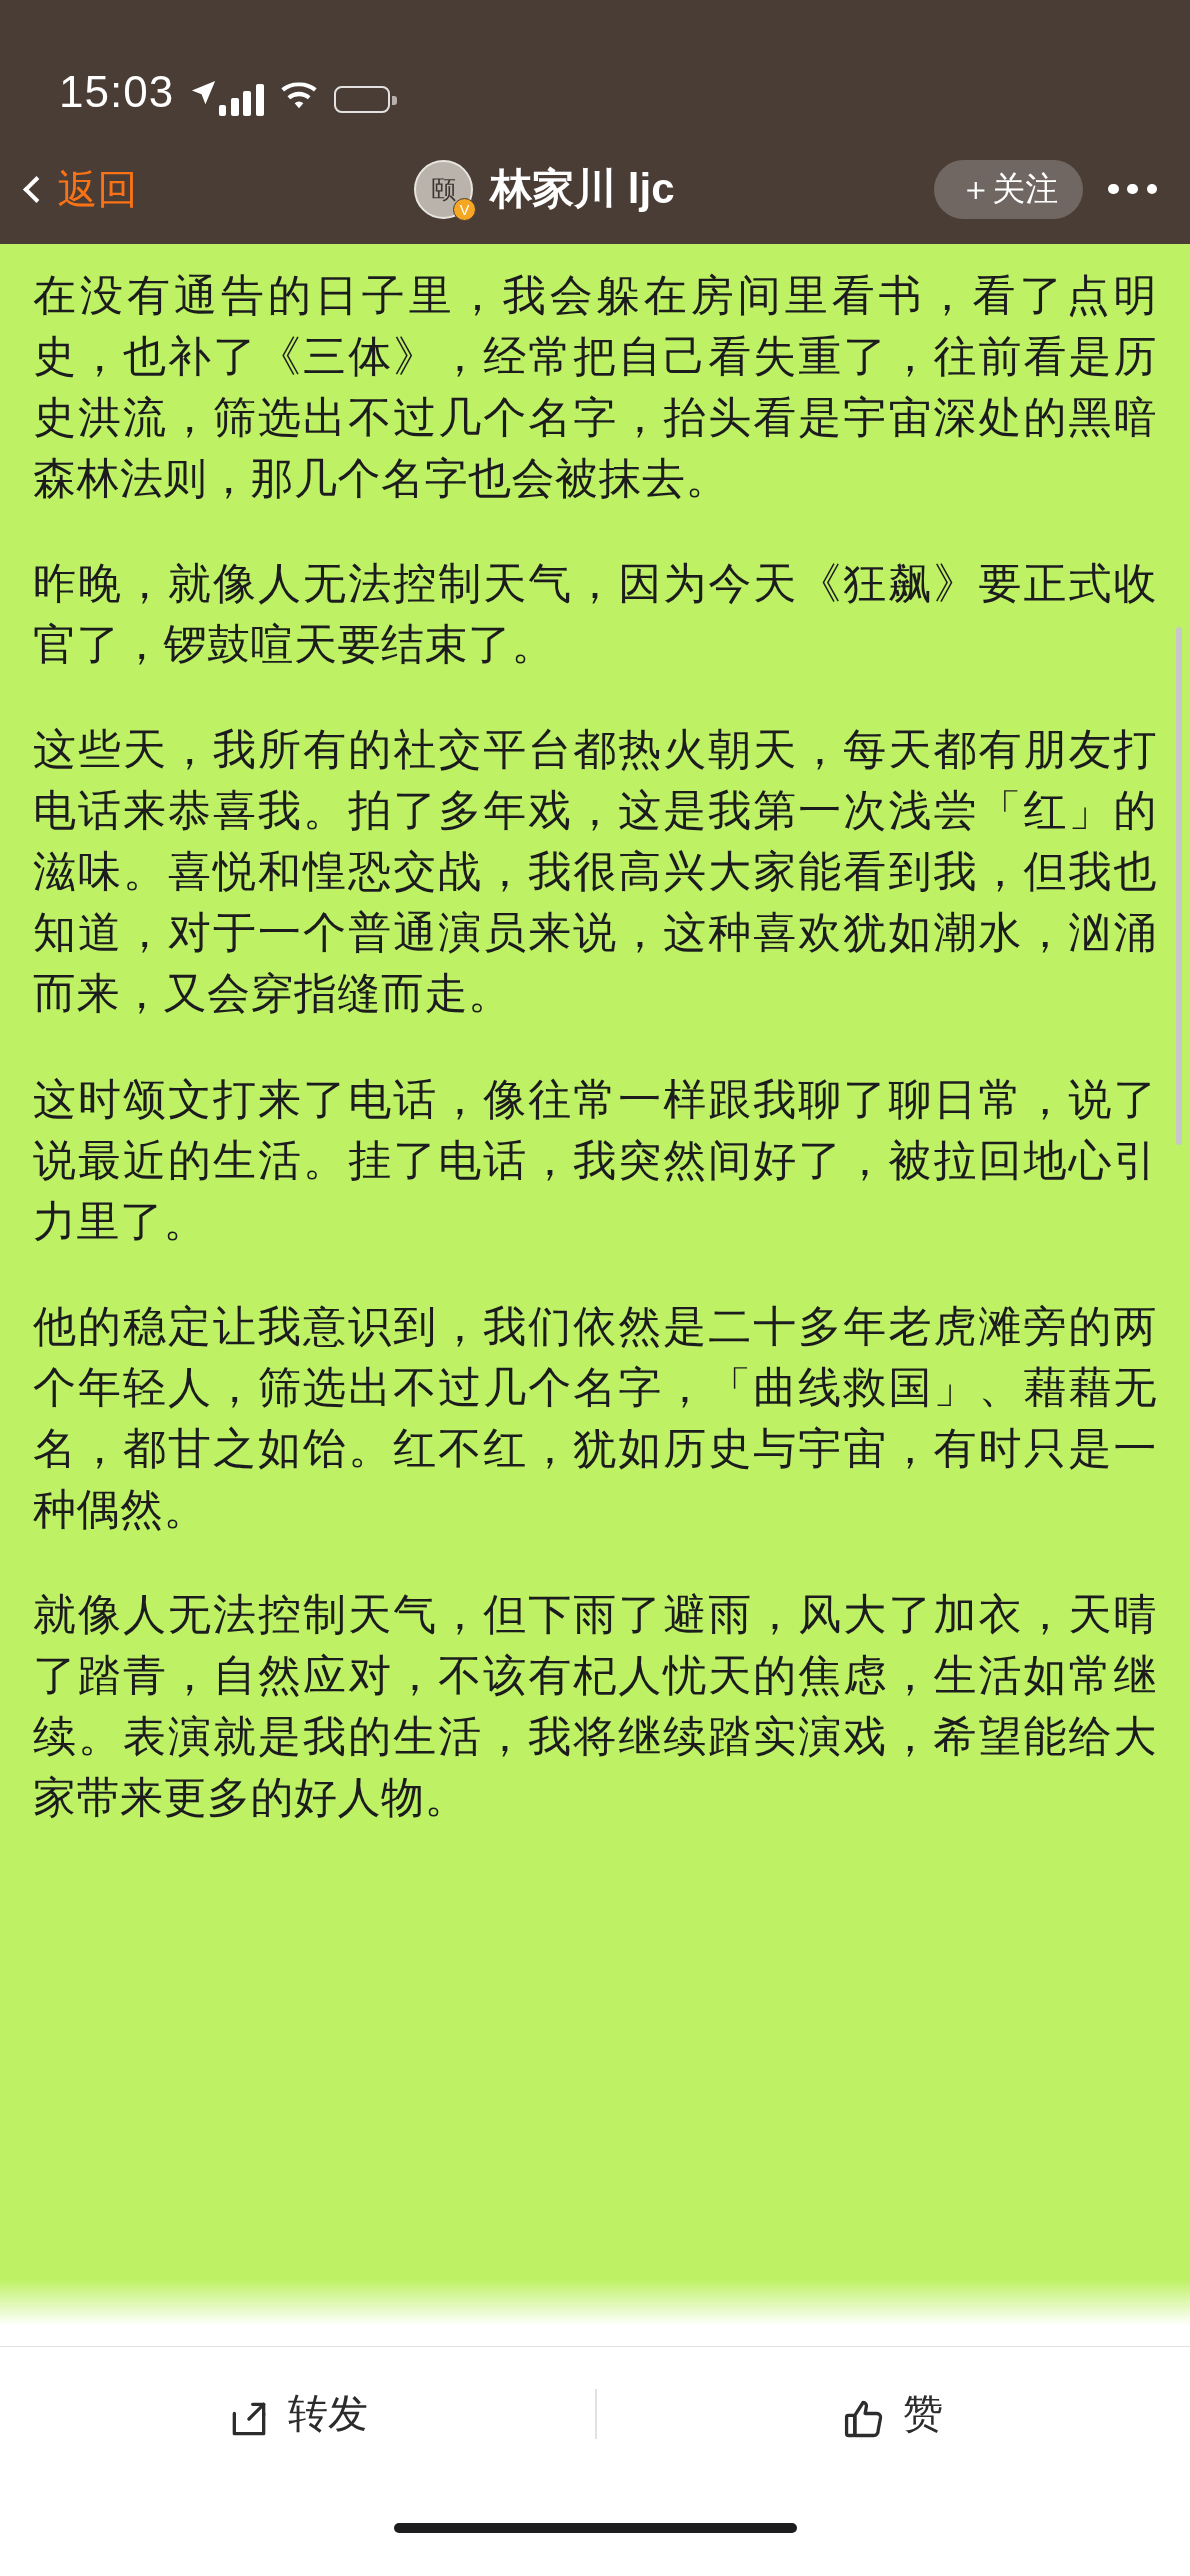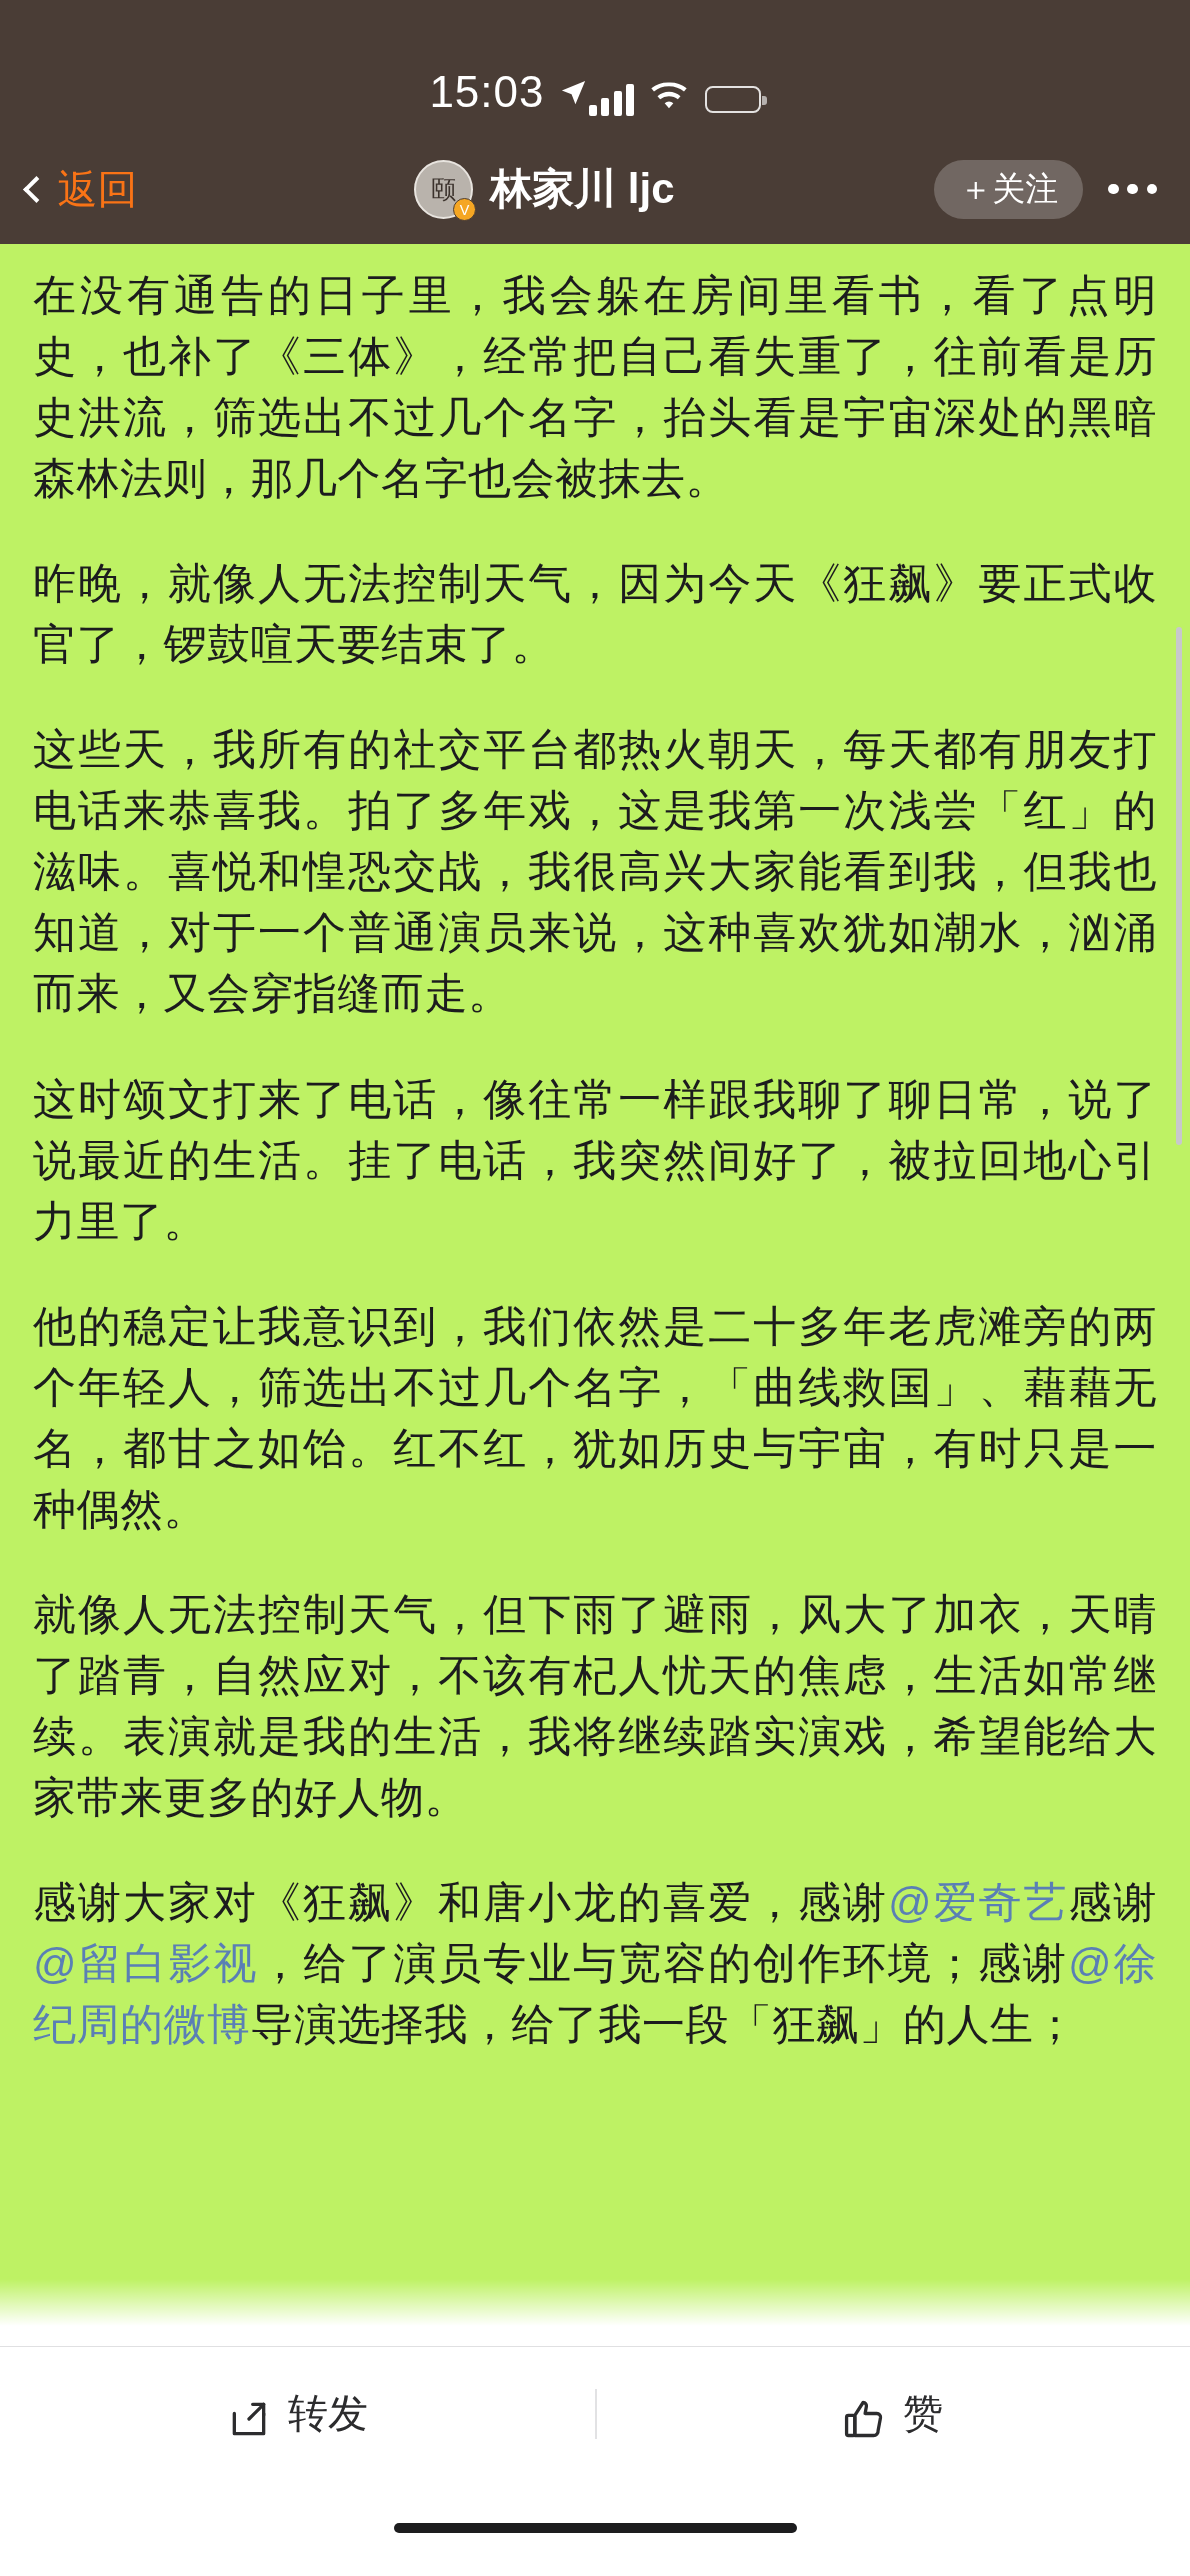--- a/index.html
+++ b/index.html
@@ -20,21 +20,21 @@
   }
 
   
   .statusbar {
     height: 134px;
     background: #4a3d36;
     color: #ffffff;
     display: flex;
     align-items: flex-end;
     padding: 7px 59px 17px 59px;
-    justify-content: center;
+    justify-content: flex-start;
     flex: 0 0 auto;
   }
   .status-left {
     display: flex;
     align-items: center;
     gap: 13.4px;
   }
   .status-time {
     font-size: 44px;
     letter-spacing: 1px;
@@ -330,23 +330,20 @@
       </span>
   </div>
 
   <div class="content">
     <p class="para">在没有通告的日子里，我会躲在房间里看书，看了点明史，也补了《三体》，经常把自己看失重了，往前看是历史洪流，筛选出不过几个名字，抬头看是宇宙深处的黑暗森林法则，那几个名字也会被抹去。</p>
     <p class="para">昨晚，就像人无法控制天气，因为今天《狂飙》要正式收官了，锣鼓喧天要结束了。</p>
     <p class="para">这些天，我所有的社交平台都热火朝天，每天都有朋友打电话来恭喜我。拍了多年戏，这是我第一次浅尝「红」的滋味。喜悦和惶恐交战，我很高兴大家能看到我，但我也知道，对于一个普通演员来说，这种喜欢犹如潮水，汹涌而来，又会穿指缝而走。</p>
     <p class="para">这时颂文打来了电话，像往常一样跟我聊了聊日常，说了说最近的生活。挂了电话，我突然间好了，被拉回地心引力里了。</p>
     <p class="para">他的稳定让我意识到，我们依然是二十多年老虎滩旁的两个年轻人，筛选出不过几个名字，「曲线救国」、藉藉无名，都甘之如饴。红不红，犹如历史与宇宙，有时只是一种偶然。</p>
     <p class="para">就像人无法控制天气，但下雨了避雨，风大了加衣，天晴了踏青，自然应对，不该有杞人忧天的焦虑，生活如常继续。表演就是我的生活，我将继续踏实演戏，希望能给大家带来更多的好人物。</p>
-    <p class="para">
-      <span>感谢大家对《狂飙》和唐小龙的喜爱，感谢</span><span class="mention">@爱奇艺</span><span>感谢</span><span class="mention">@留白影视</span><span>，给了演员专业与宽容的创作环境；感谢</span><span class="mention">@徐纪周的微博</span><span>导演选择我，给了我一段「狂飙」的人生；</span>
-    </p>
     <div class="scrollbar"></div>
     <div class="fade-bottom"></div>
   </div>
 
   <div class="toolbar">
     <div class="tool">
       <span>
         <svg width="44" height="44" viewBox="0 0 24 24" fill="none" stroke="#2c2c2e" stroke-width="1.8" stroke-linecap="round" stroke-linejoin="round">
           <path d="M4 9v11h16V9"></path>
             <path d="M14 4h6v6"></path>

